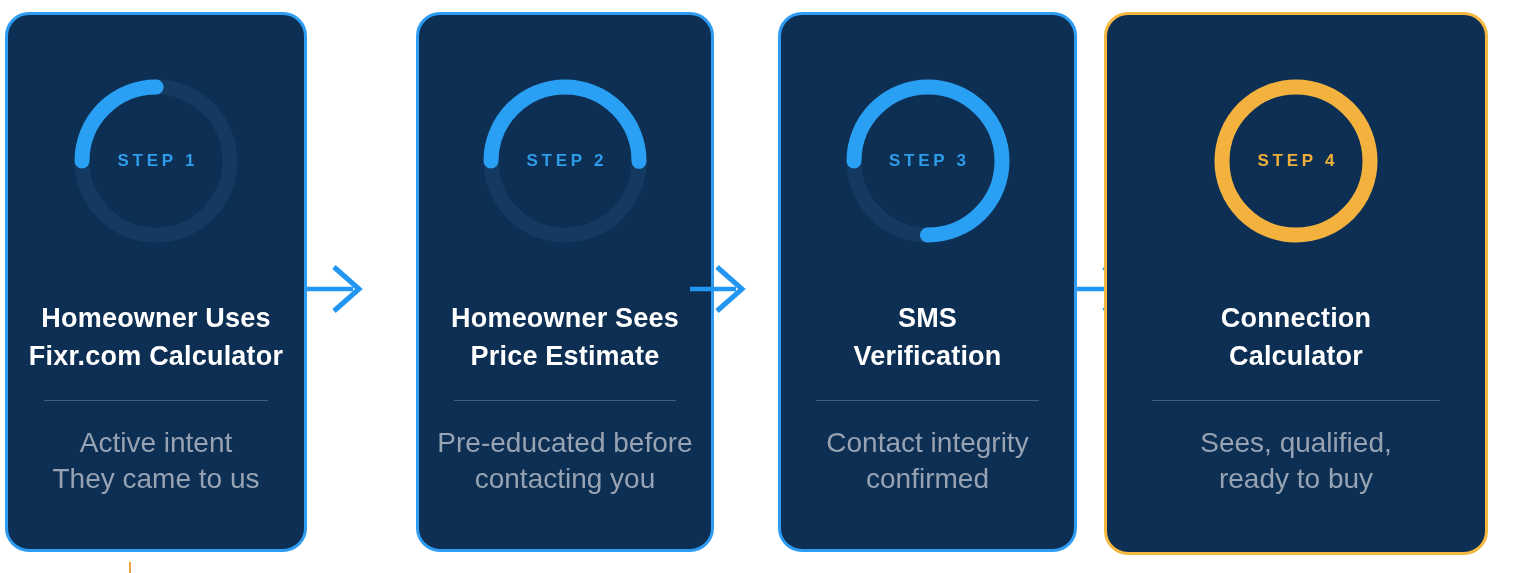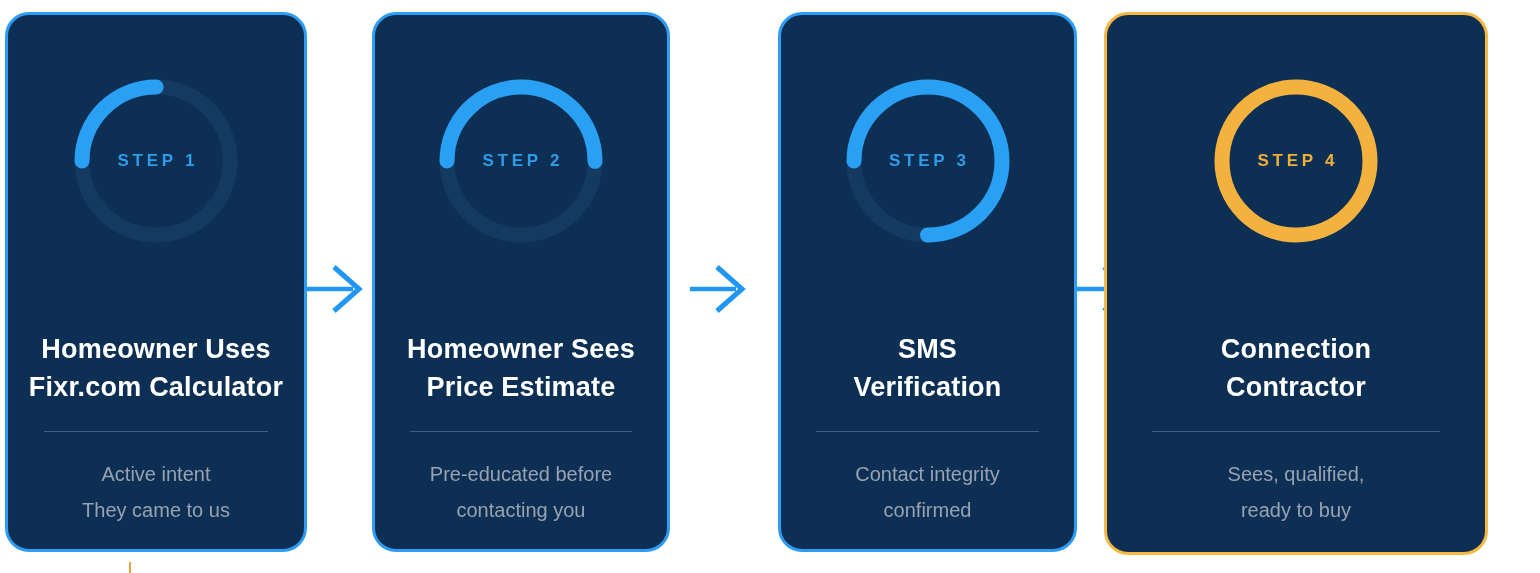--- a/index.html
+++ b/index.html
@@ -9,41 +9,41 @@
     font-family:Liberation Sans, sans-serif;
     padding-left:43px;
   }
   .card{
     position:absolute;top:12px;height:540px;box-sizing:border-box;
     background:var(--card_bg);
     border:3px solid var(--blue_border);
     border-radius:24px;text-align:center;
   }
   .card-1{left:5px;width:302px}
-  .card-2{left:372px;width:298px}
+  .card-2{left:416px;width:298px}
   .card-3{left:778px;width:299px}
   .card-4{left:1104px;width:384px;height:543px}
   .card.accent-amber{border-color:var(--amber_border)}
 
   .ring-wrap{position:relative;width:170px;height:170px;margin:61px auto 0}
   .ring-track{stroke:var(--ring_track)}
   .ring-progress{stroke:var(--blue_ring)}
   .accent-amber .ring-progress{stroke:var(--amber_ring)}
   .step-label{
     position:absolute;inset:0;display:flex;align-items:center;justify-content:center;
     font-size:17px;font-weight:700;letter-spacing:.22em;text-indent:.22em;
     color:var(--blue_text);
   }
   .accent-amber .step-label{color:var(--amber_text)}
 
-  .title{margin:84px 0 0;font-size:27px;line-height:38px;font-weight:700;
+  .title{margin:53px 0 0;font-size:27px;line-height:38px;font-weight:700;
     color:var(--title_color);letter-spacing:.2px}
   .title span{display:block}
   .divider{width:76%;height:1px;margin:25px auto 0;background:var(--divider_color)}
-  .subtitle{margin:24px 0 0;font-size:20px;line-height:36px;font-weight:400;
+  .subtitle{margin:24px 0 0;font-size:28px;line-height:36px;font-weight:400;
     color:var(--subtitle_color)}
   .subtitle span{display:block}
 
   .arrow{position:absolute;top:261px;color:var(--arrow_color)}
   .arrow-1{left:307px}
   .arrow-2{left:690px}
   .arrow-3{left:1077px}
 
   .artifact-tick{position:absolute;left:129px;top:562px;width:2px;height:11px;
     background:var(--tick_color)}
@@ -128,21 +128,21 @@
   <section class="card card-4 accent-amber">
     <div class="ring-wrap">
       <svg width="170" height="170" viewBox="0 0 170 170">
         <circle class="ring-track" cx="85" cy="85" r="74" fill="none" stroke-width="15"></circle>
         <circle class="ring-progress" cx="85" cy="85" r="74" fill="none" stroke-width="15" stroke-linecap="round" transform="rotate(180 85 85)"></circle>
       </svg>
       <span class="step-label">STEP 4</span>
     </div>
     <h2 class="title">
       <span>Connection</span>
-      <span>Contractor</span>
+      <span>Calculator</span>
     </h2>
     <div class="divider"></div>
     <p class="subtitle">
       <span>Sees, qualified,</span>
       <span>ready to buy</span>
     </p>
   </section>
 
   <div class="artifact-tick"></div>
 

